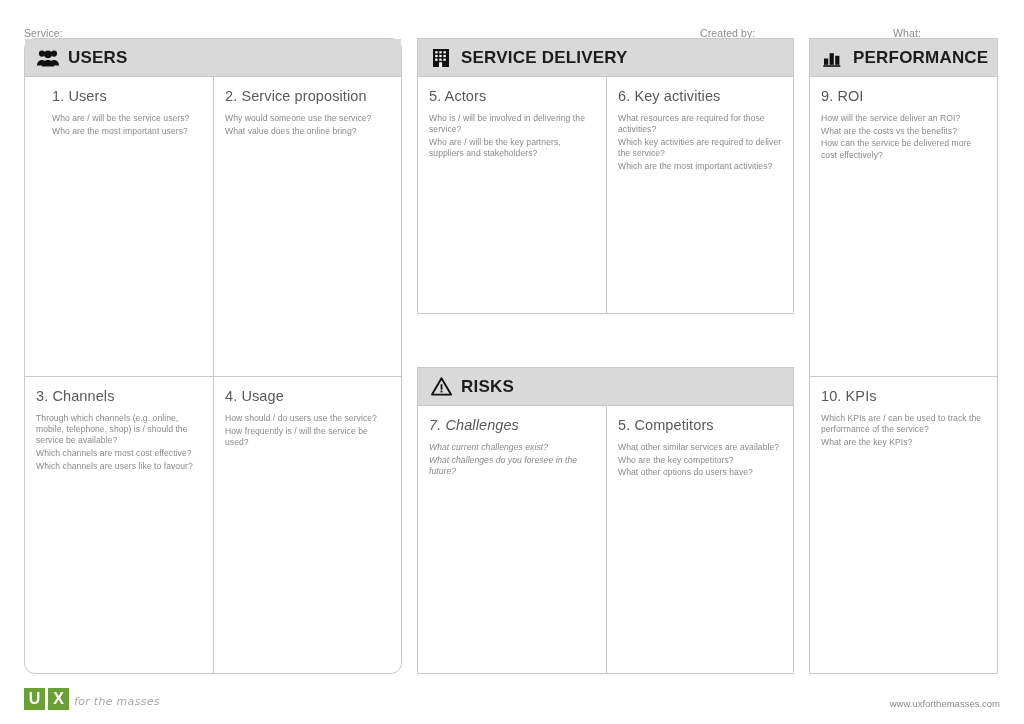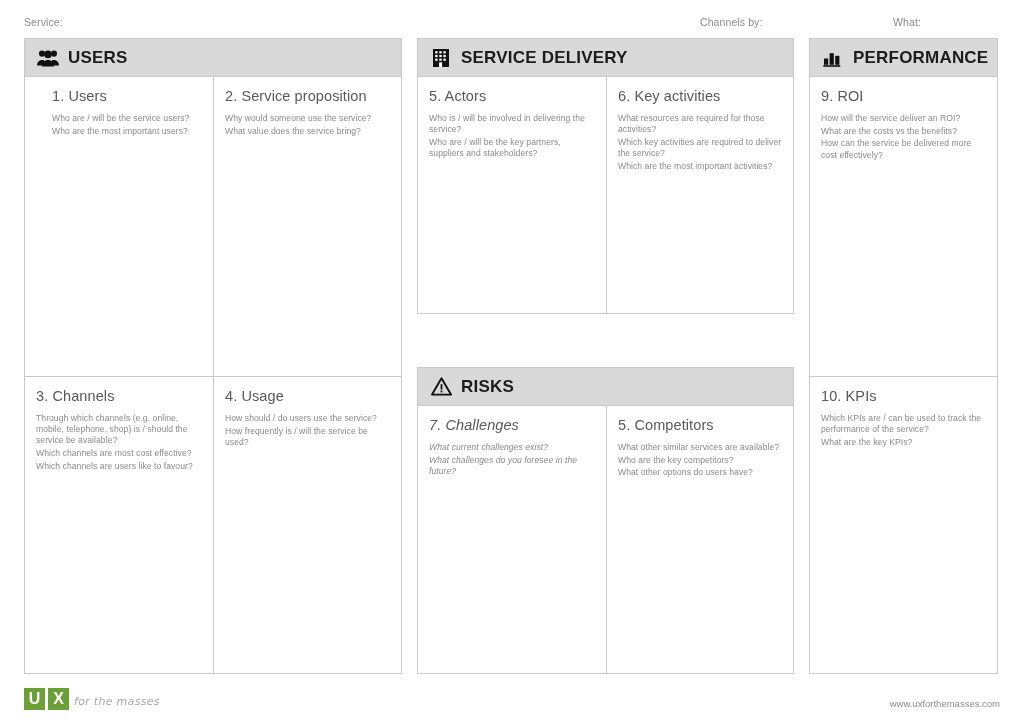--- a/index.html
+++ b/index.html
@@ -13,21 +13,21 @@
   }
   .page {
     position: relative;
     width: 1024px; height: 724px;
     background: #fff;
   }
 
   
   .meta-row {
     position: absolute;
-    top: 16px; left: 24px; right: 24px;
+    top: 27px; left: 24px; right: 24px;
     height: 16px;
   }
   .meta-label {
     position: absolute;
     font-size: 10.5px;
     color: #8c8c8c;
     letter-spacing: 0.1px;
     white-space: nowrap;
   }
   .meta-service  { left: 0px; }
@@ -41,21 +41,21 @@
     width: 974px; height: 636px;
   }
 
   .panel {
     position: absolute;
     border: 1px solid #c9c9c9;
     background: #ffffff;
   }
 
   
-  .panel-users       { left: 0px;   top: 0px;   width: 378px; height: 636px; }
+  .panel-users       { left: 0px;   top: 0px;   width: 378px; height: 636px; border-radius: 11px; }
   .panel-delivery    { left: 393px; top: 0px;   width: 377px; height: 276px; }
   .panel-risks       { left: 393px; top: 329px; width: 377px; height: 307px; }
   .panel-performance { left: 785px; top: 0px;   width: 189px; height: 636px; }
 
   .panel-head {
     height: 38px;
     background: #d9d9d9;
     border-bottom: 1px solid #c9c9c9;
     display: flex;
     align-items: center;
@@ -173,21 +173,21 @@
     white-space: nowrap;
   }
 </style>
 </head>
 <body>
 
 <div class="page">
 
   <div class="meta-row">
     <span class="meta-label meta-service">Service:</span>
-    <span class="meta-label meta-created">Channels by:</span>
+    <span class="meta-label meta-created">Created by:</span>
     <span class="meta-label meta-date">What:</span>
   </div>
 
   <div class="canvas">
 
     <section class="panel panel-users">
       <header class="panel-head">
         <span class="icon">
           <svg width="22" height="18" viewBox="0 0 22 18" aria-hidden="true">
             <circle cx="5" cy="4.6" r="3.1" fill="#111"></circle>
@@ -209,21 +209,21 @@
           <ul class="cell-qs">
             <li>Who are / will be the service users?</li>
             <li>Who are the most important users?</li>
           </ul>
         </div>
 
         <div class="cell cell-2">
           <h3 class="cell-title">2. Service proposition</h3>
           <ul class="cell-qs">
             <li>Why would someone use the service?</li>
-            <li>What value does the service bring?</li>
+            <li>What value does the online bring?</li>
           </ul>
         </div>
 
         <div class="cell cell-3">
           <h3 class="cell-title">3. Channels</h3>
           <ul class="cell-qs">
             <li>Through which channels (e.g. online, mobile, telephone, shop) is / should the service be available?</li>
             <li>Which channels are most cost effective?</li>
             <li>Which channels are users like to favour?</li>
           </ul>

